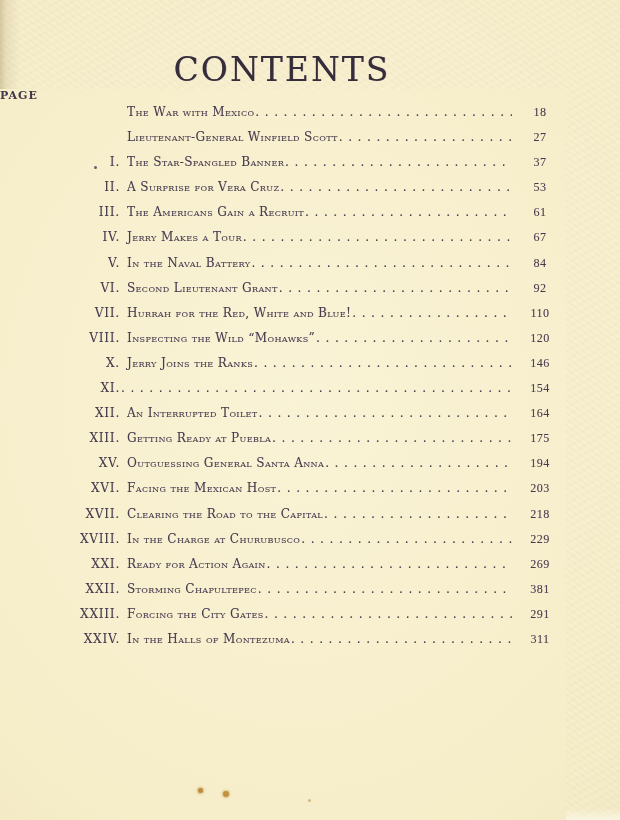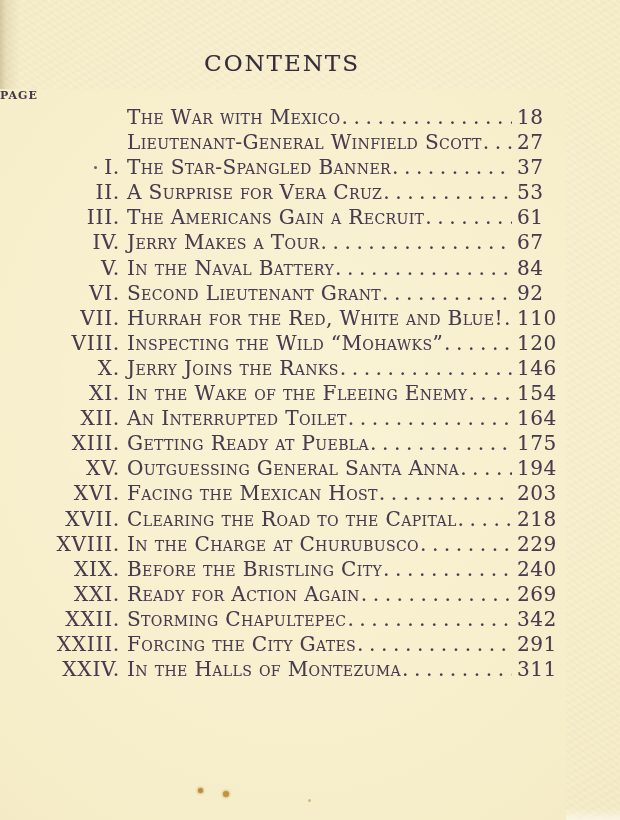--- a/index.html
+++ b/index.html
@@ -36,42 +36,42 @@
   .edge-bottom {
     position: absolute; left: 0; right: 0; bottom: 0; height: 14px; pointer-events: none;
     background: linear-gradient(0deg,
       rgba(255,255,248,0.55) 0px, rgba(255,255,248,0.0) 12px);
   }
 
   
   .title {
     position: absolute; top: 50px; left: 0; width: 564px;
     margin: 0; text-align: center;
-    font-size: 23px; font-weight: normal;
+    font-size: 33px; font-weight: normal;
     letter-spacing: 2px;
     color: #352d3a;
     text-shadow: 0.4px 0.4px 0 rgba(92,62,110,0.35);
   }
   .col-head {
     position: absolute;
     font-size: 11px; font-weight: bold;
     letter-spacing: 1px;
     color: #42384a;
   }
   .col-head.chapter { left: 62px; top: 94px; }
   .col-head.page    { right: 54px; top: 89px; }
 
   
   .toc {
     position: absolute; left: 54px; top: 105px; width: 509px;
   }
   .row {
     display: flex; align-items: baseline;
     height: 25.1px;
-    font-size: 20px;
+    font-size: 12px;
     color: #473c4d;
     text-shadow: 0.3px 0.3px 0 rgba(96,66,116,0.28);
     white-space: nowrap;
   }
   .num {
     width: 66px; flex: none;
     text-align: right;
     letter-spacing: 0.8px;
   }
   .ttl {
@@ -84,23 +84,24 @@
     overflow: hidden;
     margin: 0 5px 0 1px;
     min-width: 0;
   }
   .leader::after {
     content: "............................................................";
     letter-spacing: 5.6px;
   }
   .pg {
     width: 46px; flex: none;
-    text-align: left;
+    text-align: center;
     font-feature-settings: "onum" 1;
     letter-spacing: 0.5px;
+    font-family: Liberation Serif, serif;
   }
 
   
   .speck { position: absolute; border-radius: 50%; pointer-events: none; }
   .speck.fox1 { left: 198px; top: 788px; width: 5px; height: 5px;
                 background: #bd8c3e; box-shadow: 0 0 2px 1px rgba(189,140,62,0.5); }
   .speck.fox2 { left: 223px; top: 791px; width: 6px; height: 6px;
                 background: #c1923f; box-shadow: 0 0 2px 1px rgba(193,146,63,0.45); }
   .speck.fox3 { left: 308px; top: 799px; width: 3px; height: 3px;
                 background: rgba(185,137,63,0.55); }
@@ -194,21 +195,20 @@
 
   <div class="row">
     <span class="num">X.</span>
     <span class="ttl">Jerry Joins the Ranks</span>
     <span class="leader"></span>
     <span class="pg">146</span>
   </div>
 
   <div class="row">
     <span class="num">XI.</span>
-    <span class="ttl">In the Wake of the Fleeing Enemy</span>
     <span class="leader"></span>
     <span class="pg">154</span>
   </div>
 
   <div class="row">
     <span class="num">XII.</span>
     <span class="ttl">An Interrupted Toilet</span>
     <span class="leader"></span>
     <span class="pg">164</span>
   </div>
@@ -242,40 +242,34 @@
     <span class="pg">218</span>
   </div>
 
   <div class="row">
     <span class="num">XVIII.</span>
     <span class="ttl">In the Charge at Churubusco</span>
     <span class="leader"></span>
     <span class="pg">229</span>
   </div>
 
-  <div class="row">
-    <span class="num">XIX.</span>
-    <span class="ttl">Before the Bristling City</span>
-    <span class="leader"></span>
-    <span class="pg">240</span>
-  </div>
 
 
   <div class="row">
     <span class="num">XXI.</span>
     <span class="ttl">Ready for Action Again</span>
     <span class="leader"></span>
     <span class="pg">269</span>
   </div>
 
   <div class="row">
     <span class="num">XXII.</span>
     <span class="ttl">Storming Chapultepec</span>
     <span class="leader"></span>
-    <span class="pg">342</span>
+    <span class="pg">381</span>
   </div>
 
   <div class="row">
     <span class="num">XXIII.</span>
     <span class="ttl">Forcing the City Gates</span>
     <span class="leader"></span>
     <span class="pg">291</span>
   </div>
 
   <div class="row">

